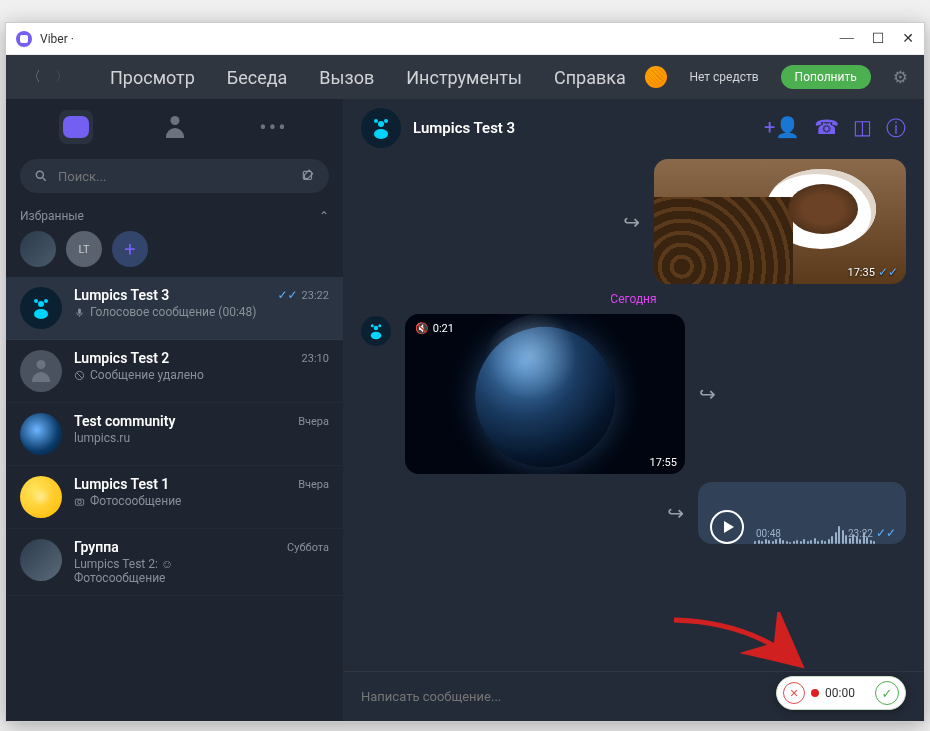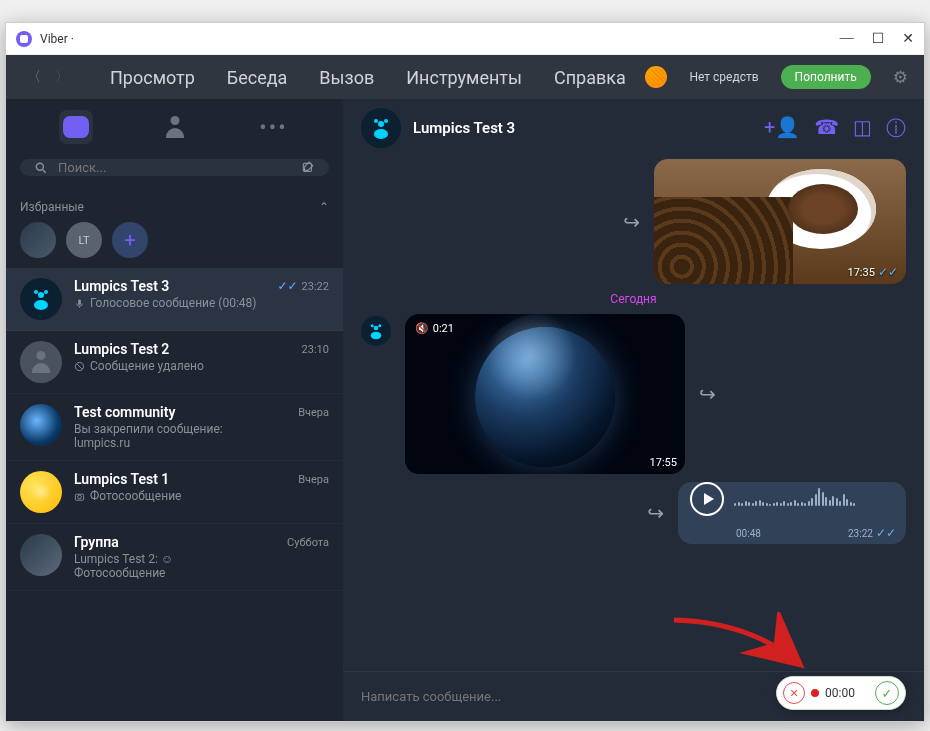--- a/index.html
+++ b/index.html
@@ -28,21 +28,21 @@
 .tabbar { height: 56px; display: flex; align-items: center; justify-content: space-around; padding: 0 20px; }
 .tab-icon { width: 34px; height: 34px; display: flex; align-items: center; justify-content: center; cursor: pointer; border-radius: 8px; }
 .tab-icon.active { background: #2a3240; }
 .chat-bubble { width: 26px; height: 22px; background: #7360f2; border-radius: 7px; position: relative; }
 .chat-bubble::after { content: ""; position: absolute; bottom: -4px; left: 5px; border: 4px solid transparent; border-top-color: #7360f2; }
 .person-ico { width: 22px; height: 22px; position: relative; }
 .person-ico::before { content: ""; position: absolute; top: 0; left: 50%; transform: translateX(-50%); width: 9px; height: 9px; background: #6b7280; border-radius: 50%; }
 .person-ico::after { content: ""; position: absolute; bottom: 0; left: 50%; transform: translateX(-50%); width: 18px; height: 10px; background: #6b7280; border-radius: 9px 9px 0 0; }
 .dots { color: #6b7280; font-size: 22px; letter-spacing: 2px; }
 
-.searchbar { margin: 4px 14px 18px; height: 17px; background: #2a3240; border-radius: 17px; display: flex; align-items: center; padding: 0 14px; gap: 10px; }
+.searchbar { margin: 4px 14px 10px; height: 34px; background: #2a3240; border-radius: 17px; display: flex; align-items: center; padding: 0 14px; gap: 10px; }
 .searchbar svg { width: 14px; height: 14px; }
 .searchbar input { flex: 1; background: transparent; border: none; color: #d1d3d7; font-size: 13px; outline: none; }
 .compose { width: 15px; height: 15px; color: #6b7280; }
 
 .favorites { padding: 6px 14px 10px; }
 .fav-header { display: flex; justify-content: space-between; align-items: center; color: #8a909a; font-size: 12px; margin-bottom: 8px; cursor: pointer; }
 .fav-list { display: flex; gap: 10px; }
 .fav-item { width: 36px; height: 36px; border-radius: 50%; cursor: pointer; display: flex; align-items: center; justify-content: center; font-size: 11px; color: #ccc; }
 .fav-item.lt { background: #5a6270; }
 .fav-item.add { background: #33456b; color: #7360f2; font-size: 20px; }
@@ -94,21 +94,21 @@
 .earth::after { content: ""; position: absolute; top: 50%; left: 50%; transform: translate(-50%, -58%); width: 140px; height: 140px; background: radial-gradient(circle at 40% 30%, rgba(200,230,255,0.4) 0%, transparent 35%); border-radius: 50%; }
 
 .msg-avatar { width: 30px; height: 30px; border-radius: 50%; background: #0b2030; display: flex; align-items: center; justify-content: center; align-self: flex-start; margin-top: 2px; }
 .msg-avatar svg { width: 18px; height: 18px; }
 
 .img-time { position: absolute; bottom: 5px; right: 8px; color: #fff; font-size: 11px; text-shadow: 0 1px 2px rgba(0,0,0,0.8); display: flex; align-items: center; gap: 3px; }
 .img-dur { position: absolute; top: 8px; left: 10px; color: #fff; font-size: 11px; display: flex; align-items: center; gap: 4px; }
 
 .day-sep { text-align: center; color: #d946ef; font-size: 12px; margin: 6px 0; }
 
-.voice-msg { width: 228px; height: 62px; background: #314258; border-radius: 14px; display: flex; align-items: flex-start; padding: 0 12px; gap: 10px; position: relative; }
+.voice-msg { width: 208px; height: 62px; background: #314258; border-radius: 14px; display: flex; align-items: flex-end; padding: 0 12px; gap: 10px; position: relative; }
 .play-btn { width: 34px; height: 34px; border: 2.5px solid #fff; border-radius: 50%; display: flex; align-items: center; justify-content: center; cursor: pointer; }
 .play-btn::after { content: ""; border-left: 10px solid #fff; border-top: 6px solid transparent; border-bottom: 6px solid transparent; margin-left: 3px; }
 .waveform { flex: 1; height: 24px; display: flex; align-items: flex-end; gap: 1.5px; }
 .waveform span { width: 2px; background: #9ab0c8; border-radius: 1px; }
 .voice-times { position: absolute; bottom: 4px; left: 58px; right: 10px; display: flex; justify-content: space-between; font-size: 10px; color: #9ab0c8; align-items: center; }
 .voice-times .right-time { display: flex; align-items: center; gap: 3px; }
 
 .compose-bar { height: 50px; border-top: 1px solid rgba(255,255,255,0.06); display: flex; align-items: center; padding: 0 18px; }
 .compose-input { flex: 1; background: transparent; border: none; color: #d1d3d7; font-size: 13px; outline: none; }
 
@@ -238,23 +238,20 @@
           </div>
         </div>
         <div class="chat-item">
           <div class="avatar space"></div>
           <div class="chat-body">
             <div class="chat-top">
                 <span class="chat-name">Test community</span>
                 <span class="chat-time">Вчера</span>
               </div>
             <div class="chat-preview">
-                <span>Вы закрепили сообщение:</span>
-              </div>
-            <div class="chat-preview">
                 <span>lumpics.ru</span>
               </div>
           </div>
         </div>
         <div class="chat-item">
           <div class="avatar lemon"></div>
           <div class="chat-body">
             <div class="chat-top">
                 <span class="chat-name">Lumpics Test 1</span>
                 <span class="chat-time">Вчера</span>

